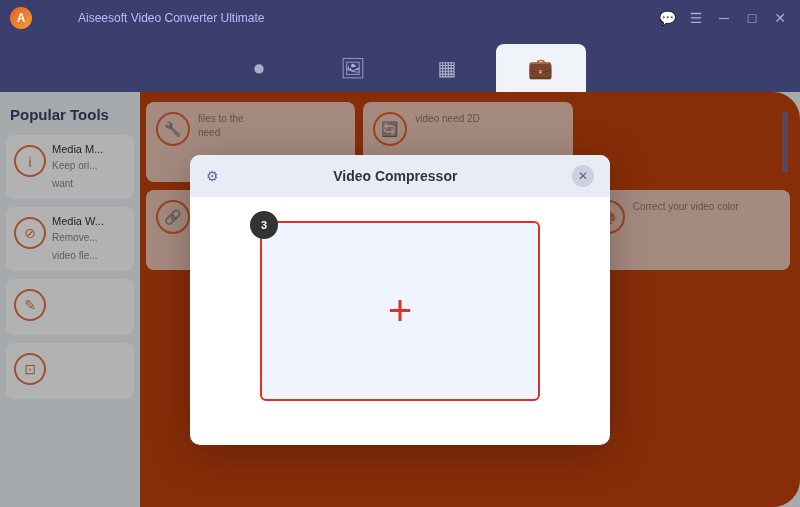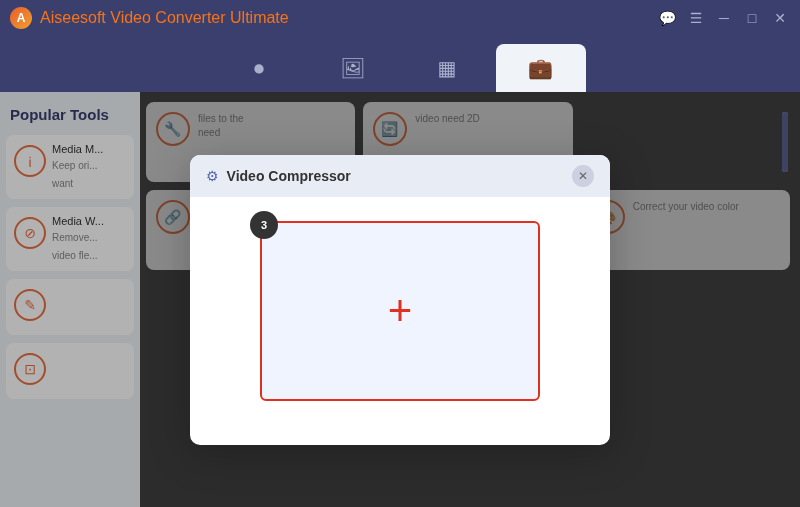--- a/index.html
+++ b/index.html
@@ -28,22 +28,23 @@
       border-radius: 50%;
       display: flex;
       align-items: center;
       justify-content: center;
       color: white;
       font-size: 12px;
       font-weight: bold;
       margin-right: 8px;
     }
     .title-bar-text {
-      color: #f97316;
-      font-size: 16px;
+      color: #c4b5fd;
+      font-size: 12px;
+      margin-left: 38px;
     }
     .title-bar-controls {
       position: absolute;
       right: 10px;
       display: flex;
       gap: 8px;
       align-items: center;
     }
     .title-bar-ctrl {
       color: #aab0cc;
@@ -83,24 +84,25 @@
     .nav-item.active {
       background: #f0f4f8;
       color: #3a3f6e;
     }
     .nav-icon {
       font-size: 20px;
     }
 
     
     .main-area {
-      background: #404040;
+      background: #c2410c;
       display: flex;
       height: calc(507px - 92px);
       position: relative;
+      border-radius: 27px;
     }
 
     
     .sidebar {
       width: 140px;
       background: #f0f4f8;
       padding: 14px 6px 0 6px;
       flex-shrink: 0;
     }
     .sidebar-title {
@@ -238,20 +240,21 @@
     }
     .modal-header-icon {
       color: #5566aa;
       font-size: 14px;
     }
     .modal-title {
       font-size: 14px;
       font-weight: 600;
       color: #333;
       flex: 1;
+      text-align: center;
     }
     .modal-close {
       width: 22px;
       height: 22px;
       border-radius: 50%;
       background: #ccd0e0;
       display: flex;
       align-items: center;
       justify-content: center;
       cursor: pointer;

